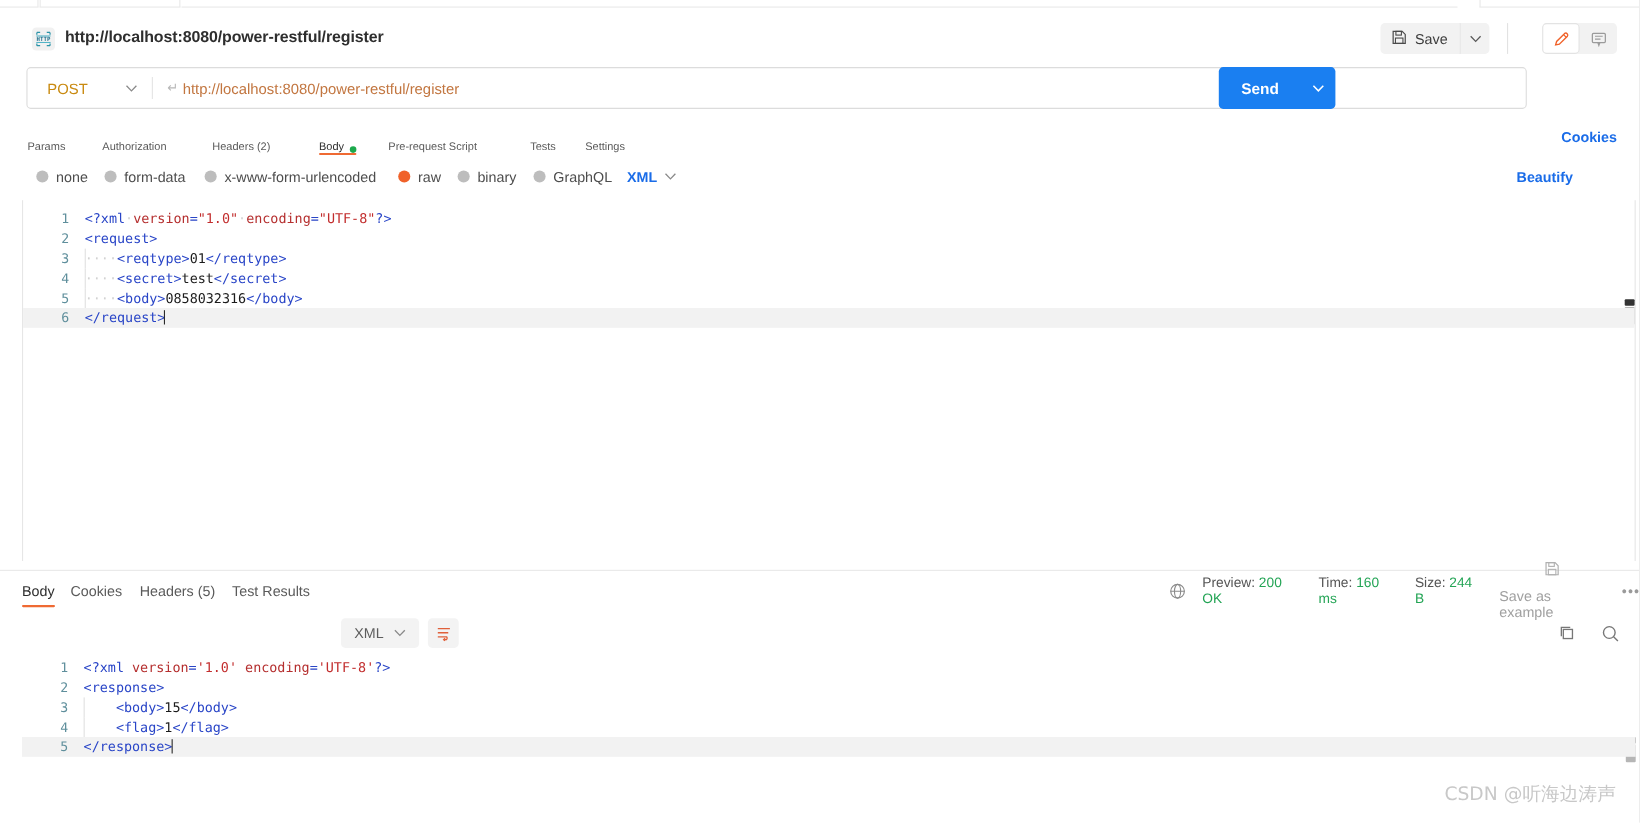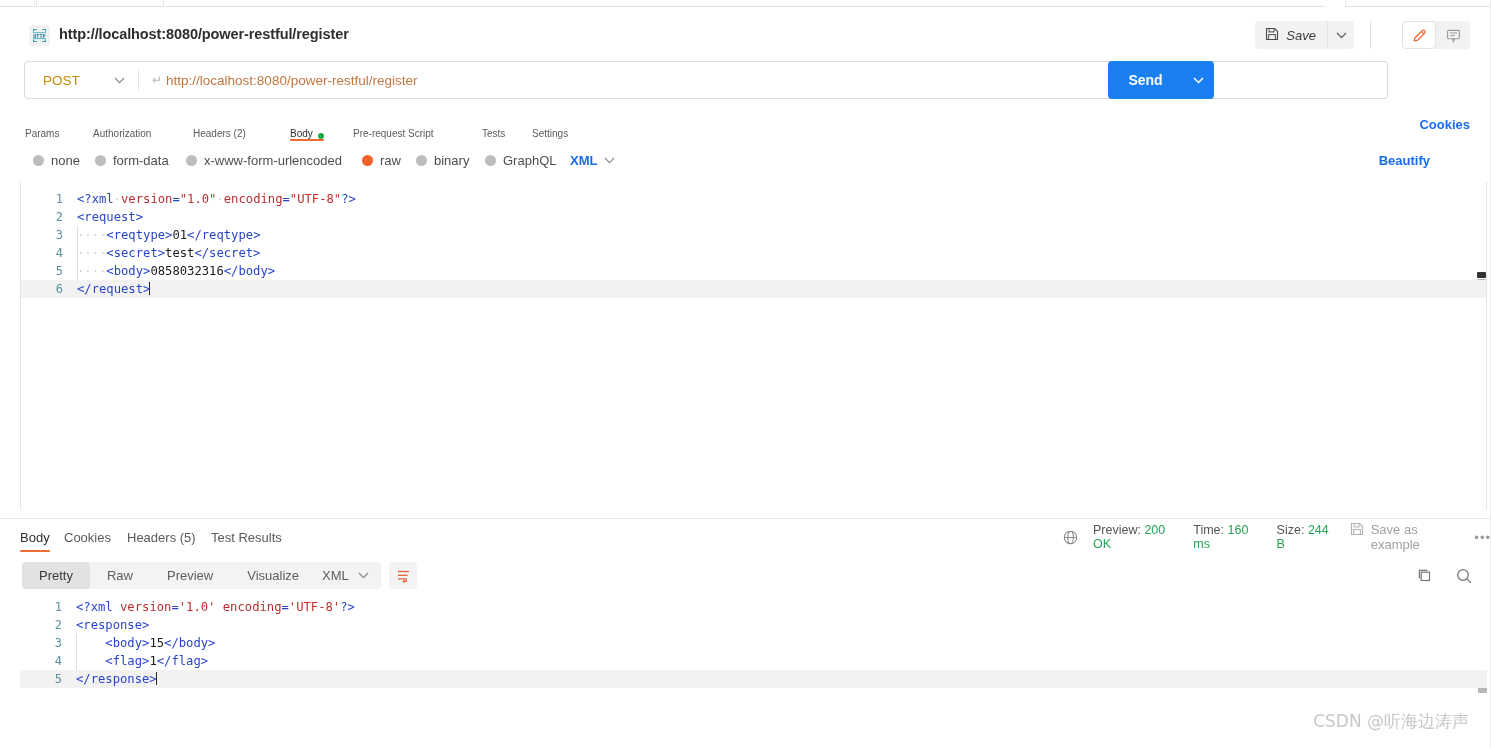--- a/index.html
+++ b/index.html
@@ -35,21 +35,21 @@
   .http-icon svg { display: block; }
   .req-title {
     position: absolute; left: 59px; top: 19px;
     font-size: 14.5px; font-weight: bold; color: #2e2e2e;
     letter-spacing: -0.1px; white-space: nowrap;
   }
 
   .save-group {
     position: absolute; right: 137px; top: 14px;
     height: 28px; display: flex; align-items: stretch;
-    background: #f2f2f2; border-radius: 4px; overflow: hidden; font-style: italic;
+    background: #f2f2f2; border-radius: 4px; overflow: hidden;
   }
   .save-btn {
     display: flex; align-items: center; gap: 7px;
     padding: 0 11px 0 10px; font-size: 13px; color: #3c3c3c;
     cursor: pointer;
   }
   .save-caret {
     width: 27px; display: flex; align-items: center; justify-content: center;
     border-left: 1px solid #e6e6e6; cursor: pointer;
   }
@@ -189,21 +189,21 @@
     height: 2px; background: #ef6a33; border-radius: 1px;
   }
   .meta {
     position: absolute; top: 0; height: 26px; display: flex; align-items: center; gap: 15px;
     font-size: 12.5px; color: #555;
   }
   .meta .k { color: #555; }
   .meta .v { color: #23a455; }
   .globe { display: inline-flex; align-items: center; }
   .save-example {
-    display: flex; align-items: flex-start; gap: 7px; color: #a0a0a0; font-size: 13px; cursor: pointer;
+    display: flex; align-items: center; gap: 7px; color: #a0a0a0; font-size: 13px; cursor: pointer; flex-direction: column;
   }
   .ellipsis { color: #9a9a9a; font-size: 13px; letter-spacing: 1px; cursor: pointer; }
 
   
   .restool { position: absolute; left: 0; top: 562px; width: 1491px; height: 30px; }
   .segctl {
     position: absolute; left: 22px; top: 0; height: 27px;
     background: #f3f3f3; border-radius: 4px; display: flex; align-items: stretch;
   }
   .segctl .s {
@@ -426,34 +426,20 @@
           <rect x="3.6" y="7.6" width="6.8" height="4.9" fill="none" stroke="#b0b0b0" stroke-width="1"></rect>
         </svg>
       </span>
       <span>Save as example</span>
     </span>
     <span class="ellipsis">•••</span>
   </div>
 </div>
 
 <div class="restool">
-  <div class="segctl">
-    <div class="s on">
-        <span>Pretty</span>
-      </div>
-    <div class="s">
-        <span>Raw</span>
-      </div>
-    <div class="s">
-        <span>Preview</span>
-      </div>
-    <div class="s">
-        <span>Visualize</span>
-      </div>
-  </div>
   <div class="xmlbox">
     <span>XML</span>
     <svg width="11" height="7" viewBox="0 0 11 7">
       <path d="M1 1 L5.5 5.6 L10 1" fill="none" stroke="#8a8a8a" stroke-width="1.2"></path>
     </svg>
   </div>
   <div class="wrapbtn">
     <svg width="17" height="17" viewBox="0 0 17 17">
       <line x1="3" y1="4.5" x2="14" y2="4.5" stroke="#e0603a" stroke-width="1.3"></line>
       <line x1="3" y1="8.3" x2="12.5" y2="8.3" stroke="#e0603a" stroke-width="1.3"></line>

